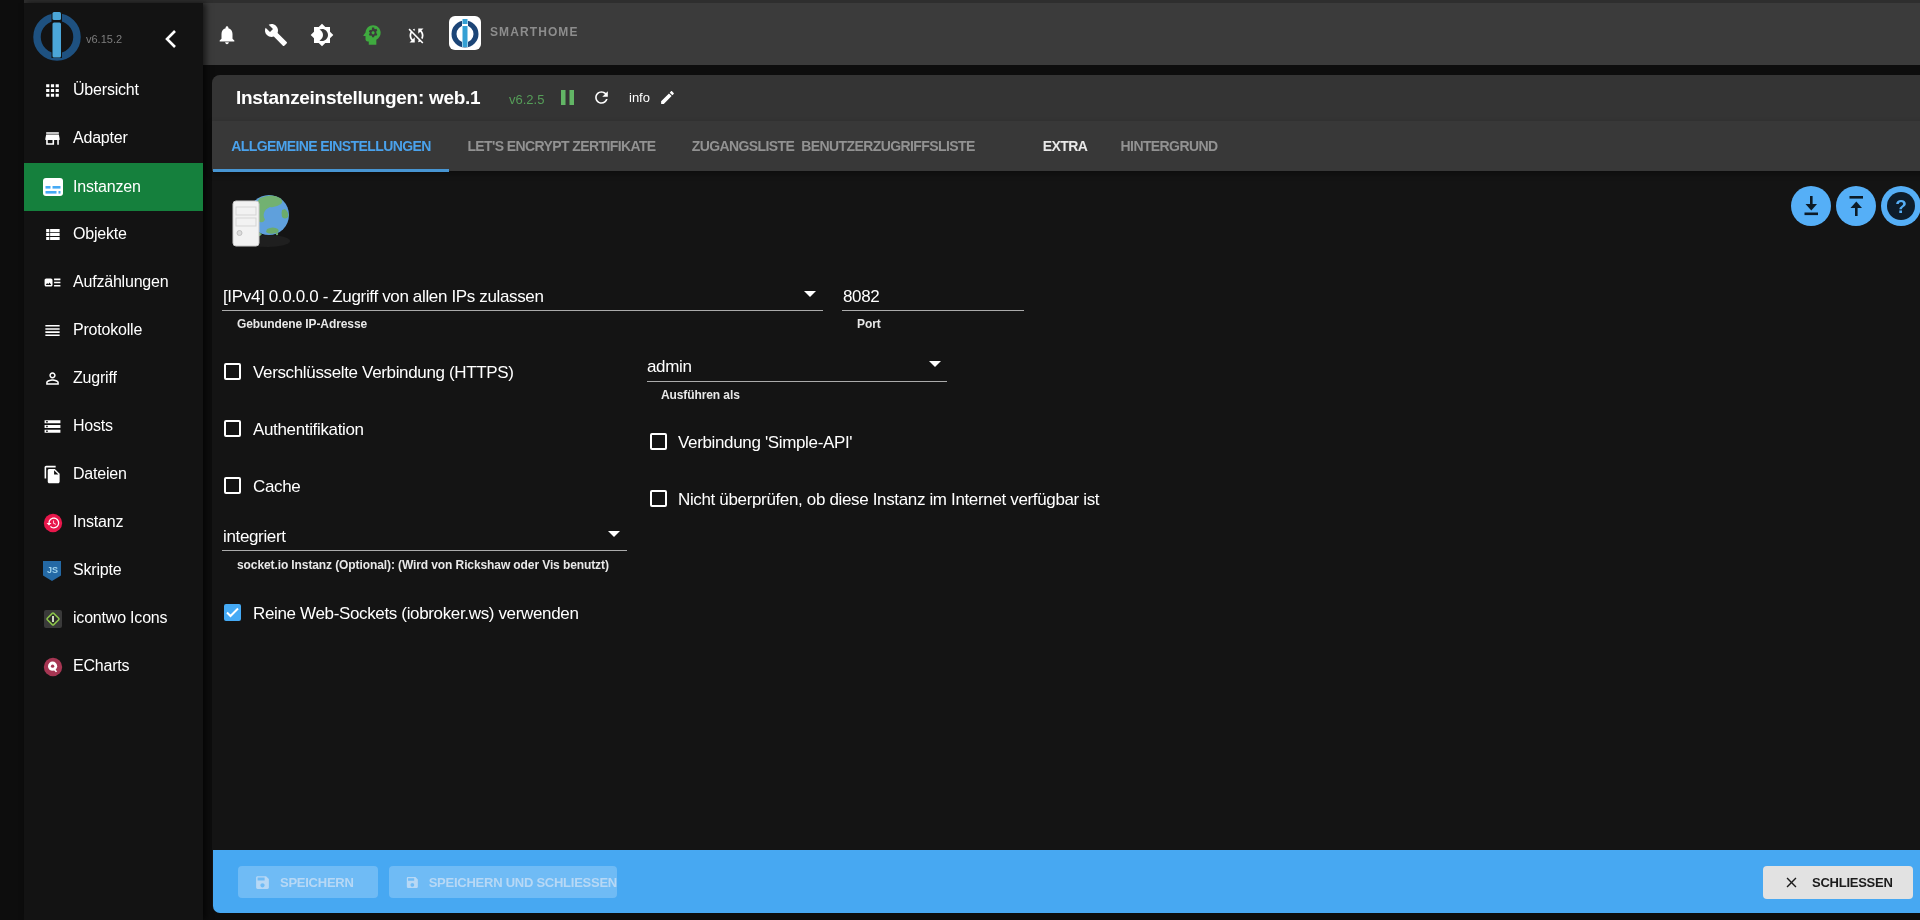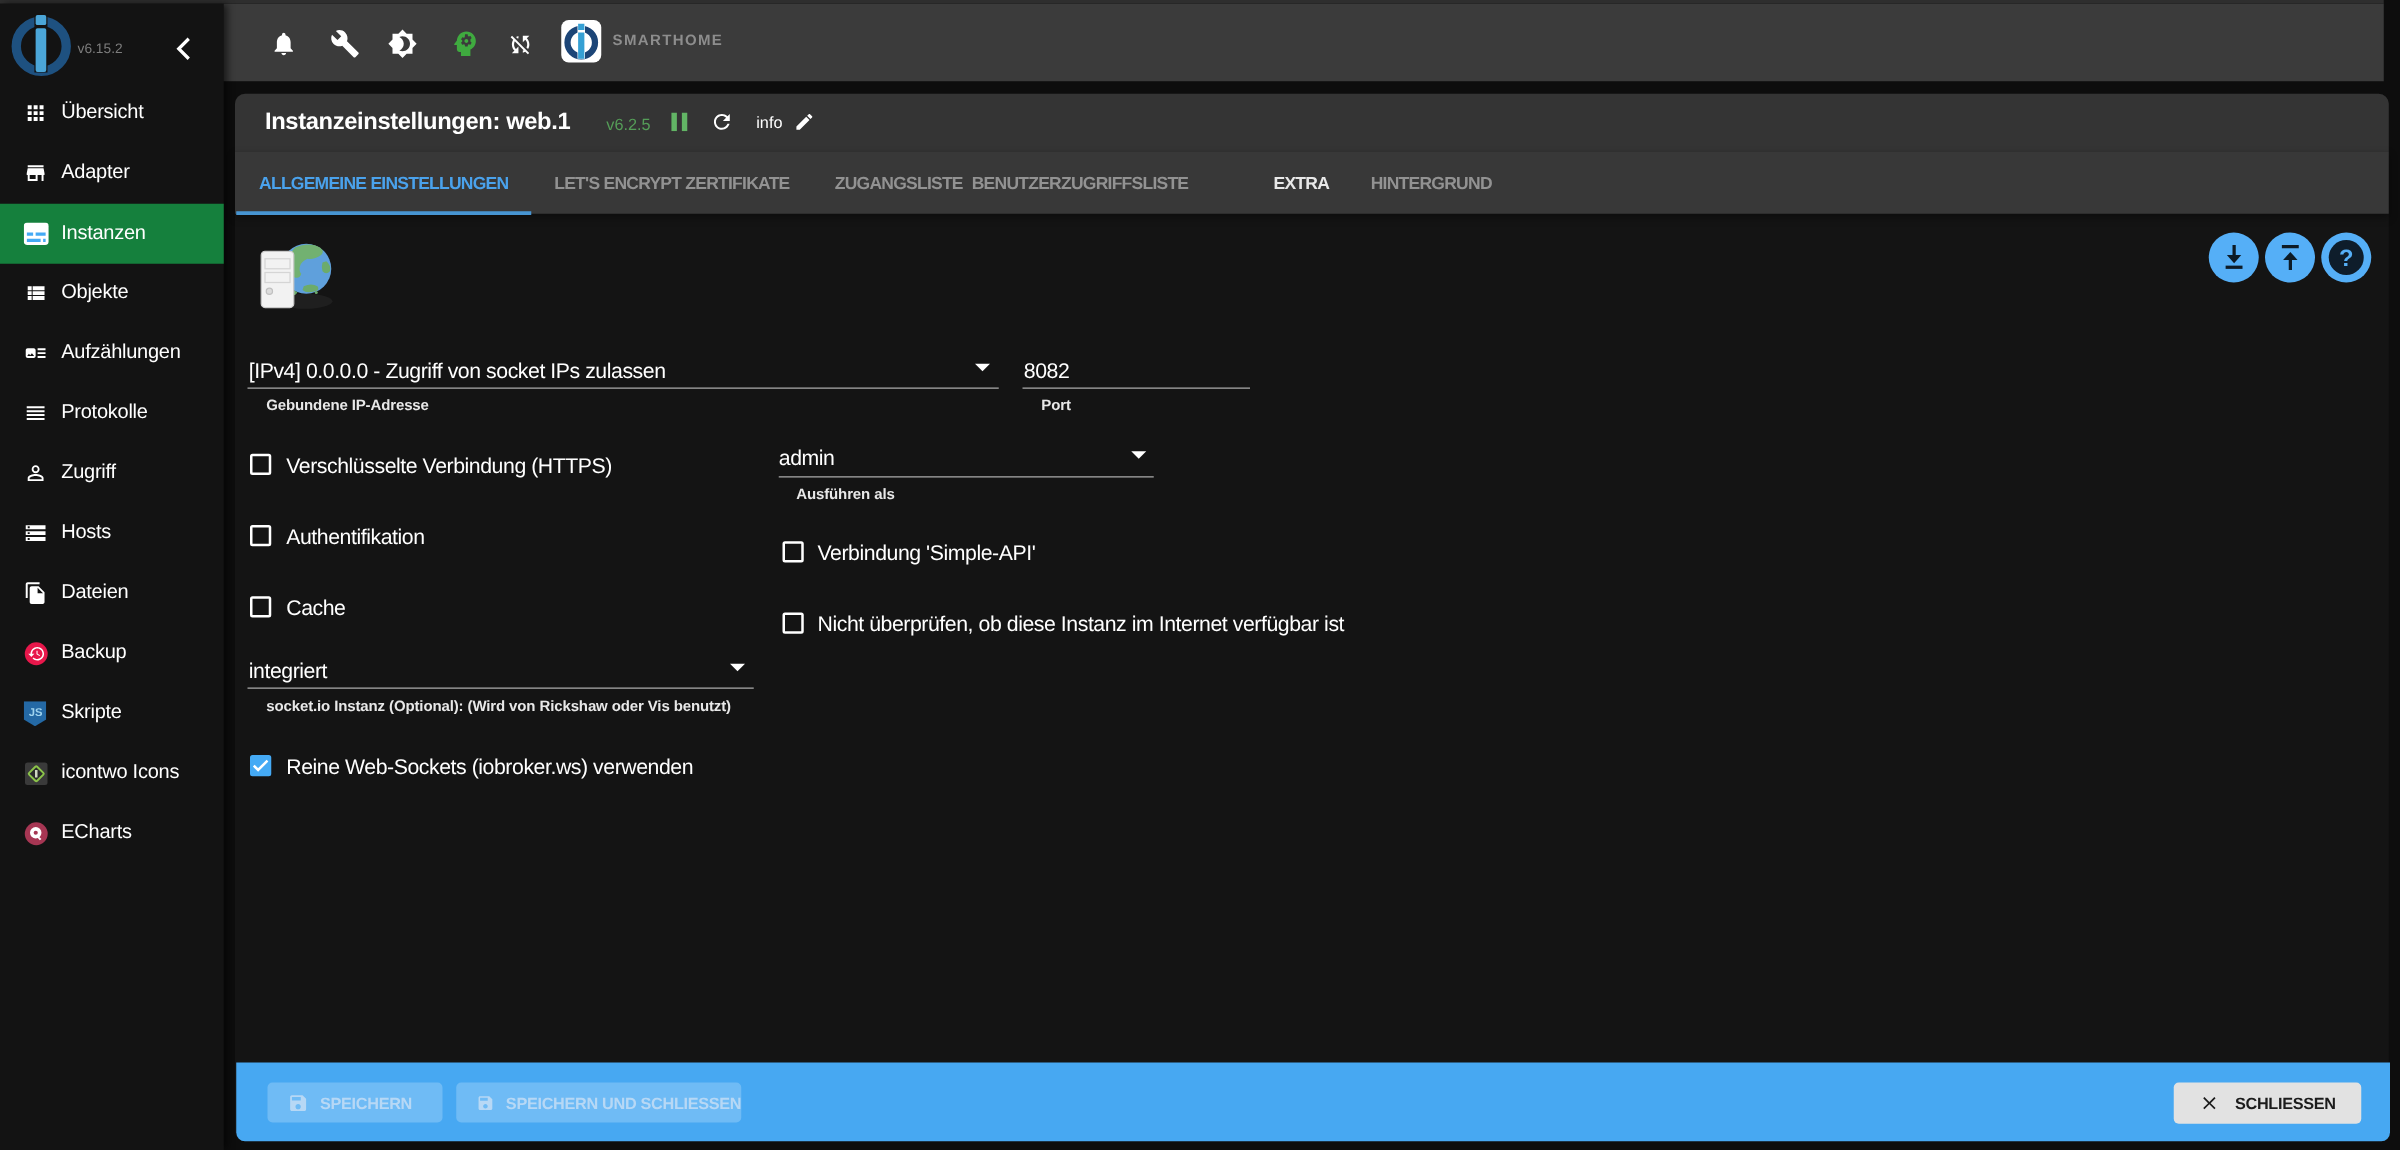--- a/index.html
+++ b/index.html
@@ -1,18 +1,18 @@
 <!DOCTYPE html>
 <html><head>
 <meta charset="utf-8">
 <style>
   * { margin:0; padding:0; box-sizing:border-box; }
   html,body { width:1920px; height:920px; overflow:hidden; background:#0d0d0d;
     font-family:"Liberation Sans", sans-serif; }
-  .abs { position:absolute; }
+  .abs { position:absolute;margin-left:24px; }
   
   #topstrip { left:0; top:0; width:1907px; height:3px; background:#2e2e2e; }
   #toolbar { left:0; top:3px; width:1907px; height:62px; background:#3b3b3b; }
   .tbicon { position:absolute; top:23px; }
   #logobox { position:absolute; left:449px; top:16px; width:32px; height:34px;
     background:#fff; border-radius:6px; }
   #smarthome { position:absolute; left:490px; top:25px; color:#8d8d8d;
     font-size:12px; font-weight:bold; letter-spacing:1.1px; }
   
   #sidebar { left:0; top:3px; width:179px; height:917px; background:#131313;
@@ -159,21 +159,21 @@
     <svg class="ic" width="19" height="19" viewBox="0 0 24 24" fill="#fff">
         <path d="M16 1H4c-1.1 0-2 .9-2 2v14h2V3h12V1zm-1 4l6 6v10c0 1.1-.9 2-2 2H7.99C6.89 23 6 22.1 6 21l.01-14c0-1.1.89-2 1.99-2h7zm-1 7h5.5L14 6.5V12z"></path>
       </svg>
     <div class="lb">Dateien</div>
   </div>
   <div class="mi" style="top:495px">
     <svg class="ic" width="20" height="20" viewBox="0 0 24 24">
         <circle cx="12" cy="12" r="11" fill="#e8174b"></circle>
         <path d="M13 5.5c-3.6 0-6.5 2.9-6.5 6.5H4.3l2.9 2.9.05.1L10.2 12H8c0-2.8 2.2-5 5-5s5 2.2 5 5-2.2 5-5 5c-1.4 0-2.6-.56-3.5-1.47l-1.06 1.06C9.6 17.7 11.2 18.5 13 18.5c3.6 0 6.5-2.9 6.5-6.5S16.6 5.5 13 5.5zm-.75 3.6v3.4l2.9 1.7.5-.86-2.4-1.44V9.1h-1z" fill="#fff"></path>
       </svg>
-    <div class="lb">Backup</div>
+    <div class="lb">Instanz</div>
   </div>
   <div class="mi" style="top:543px">
     <svg class="ic" width="18" height="20" viewBox="0 0 18 20">
         <path d="M0 0h18v14.5L9 20 0 14.5z" fill="#2469a5"></path>
         <text x="4" y="12" font-family="Liberation Sans" font-size="9" font-weight="bold" fill="#9fd3ee">JS</text>
       </svg>
     <div class="lb">Skripte</div>
   </div>
   <div class="mi" style="top:591px">
     <svg class="ic" width="20" height="20" viewBox="0 0 20 20">
@@ -248,21 +248,21 @@
     <path d="M55 16 q4 3 3 8 q-3 3 -6 0 q-1 -4 0 -7z" fill="#6cab6b"></path>
     <path d="M37 36 q6 -3 11 0 q2 3 -2 4 q-7 2 -10 -1z" fill="#6cab6b"></path>
     <path d="M24 40 q5 -2 8 1 q-2 3 -5 2 q-4 0 -3 -3z" fill="#6cab6b"></path>
     <circle cx="47" cy="41" r="1.2" fill="#6cab6b"></circle>
     <rect x="3" y="8" width="26" height="45" rx="3" fill="#f2f2f2" stroke="#c9c9c9"></rect>
     <rect x="6" y="14" width="20" height="8" fill="none" stroke="#d5d5d5"></rect>
     <rect x="6" y="25" width="20" height="8" fill="none" stroke="#d5d5d5"></rect>
     <circle cx="9.5" cy="40" r="2.5" fill="#dcdcdc" stroke="#c0c0c0"></circle>
   </svg>
 
-  <div class="ftext" style="left:11px;top:212px">[IPv4] 0.0.0.0 - Zugriff von socket IPs zulassen</div>
+  <div class="ftext" style="left:11px;top:212px">[IPv4] 0.0.0.0 - Zugriff von allen IPs zulassen</div>
   <div class="arrow" style="left:592px;top:216px"></div>
   <div class="funder" style="left:10px;top:235px;width:601px"></div>
   <div class="flabel" style="left:25px;top:242px">Gebundene IP-Adresse</div>
 
   <div class="ftext" style="left:631px;top:212px">8082</div>
   <div class="funder" style="left:630px;top:235px;width:182px"></div>
   <div class="flabel" style="left:645px;top:242px">Port</div>
 
   <div class="cbox" style="left:12px;top:288px"></div>
   <div class="ftext" style="left:41px;top:288px">Verschlüsselte Verbindung (HTTPS)</div>

